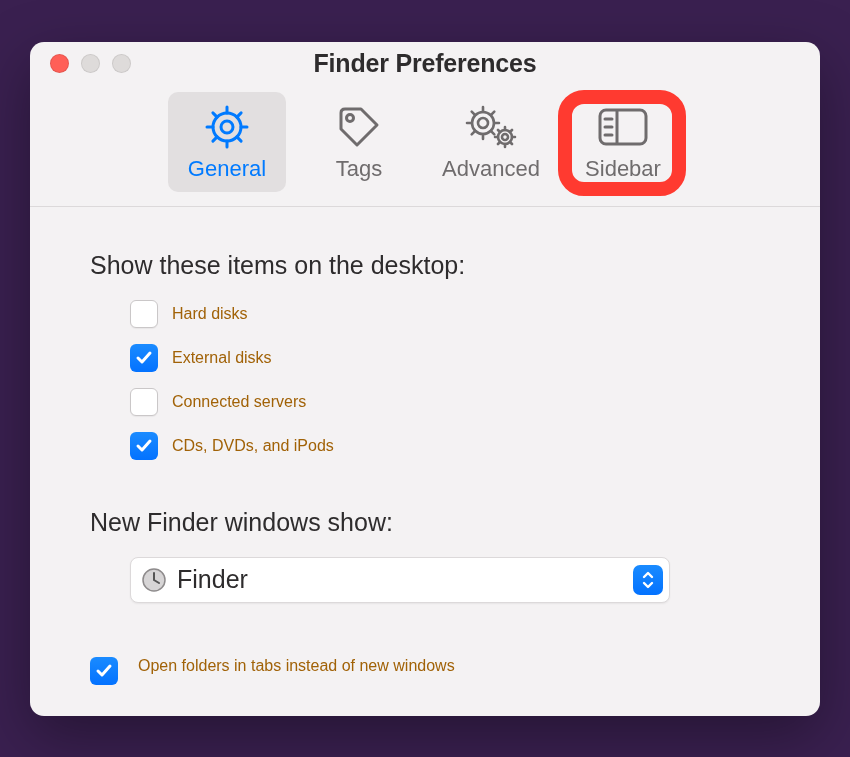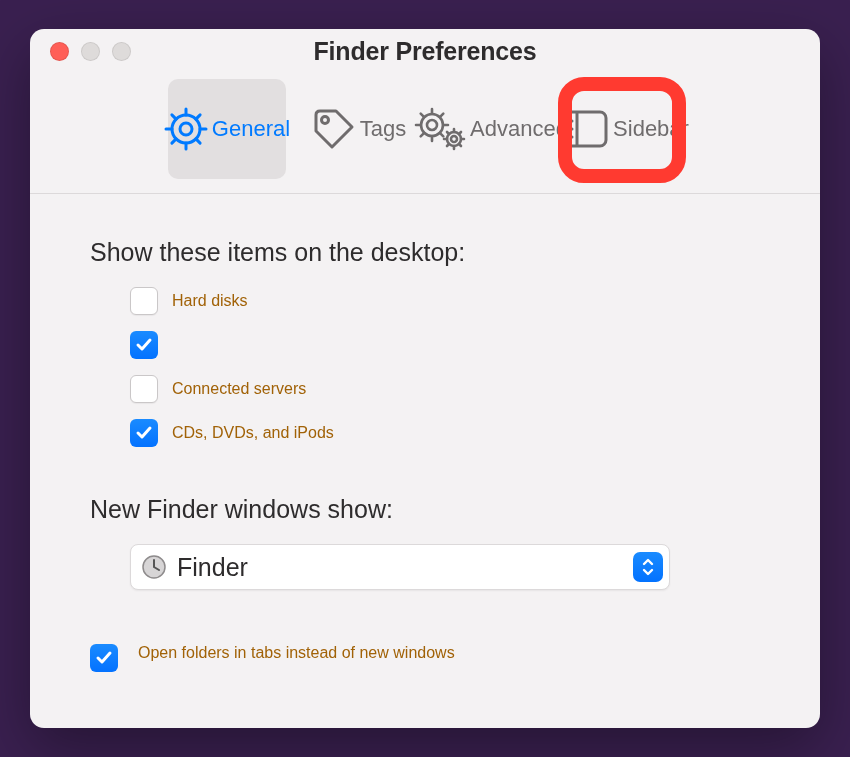--- a/index.html
+++ b/index.html
@@ -64,21 +64,21 @@
       display: flex;
       justify-content: center;
       gap: 14px;
       padding: 6px 0 14px;
       border-bottom: 1px solid #dcd9da;
       position: relative;
     }
     
     .tab {
       display: flex;
-      flex-direction: row;
+      flex-direction: column;
       align-items: center;
       justify-content: center;
       gap: 4px;
       width: 118px;
       height: 100px;
       border-radius: 10px;
       color: #6f6c6d;
       cursor: pointer;
       position: relative;
     }
@@ -110,21 +110,21 @@
       left: -6px;
       width: 128px;
       height: 106px;
       border: 14px solid #ff3a30;
       border-radius: 26px;
       pointer-events: none;
       box-sizing: border-box;
     }
     
     .content {
-      padding: 44px 60px 56px 60px;
+      padding: 44px 60px 31px 60px;
     }
     
     .section-label {
       font-size: 25px;
       color: #2e2c2d;
       margin-bottom: 20px;
     }
     
     .checkbox-group {
       padding-left: 40px;
@@ -304,20 +304,21 @@
         <div class="checkbox unchecked"></div>
         <span class="check-label">Hard disks</span>
       </div>
 
       <div class="checkbox-row">
         <div class="checkbox checked">
           <svg class="checkmark" width="18" height="18" viewBox="0 0 18 18">
               <path d="M3 9 L7 13 L15 4" stroke="#fff" stroke-width="3" fill="none" stroke-linecap="round" stroke-linejoin="round"></path>
             </svg>
         </div>
+        <span class="check-label">External disks</span>
       </div>
 
       <div class="checkbox-row">
         <div class="checkbox unchecked"></div>
         <span class="check-label">Connected servers</span>
       </div>
 
       <div class="checkbox-row">
         <div class="checkbox checked">
           <svg class="checkmark" width="18" height="18" viewBox="0 0 18 18">

